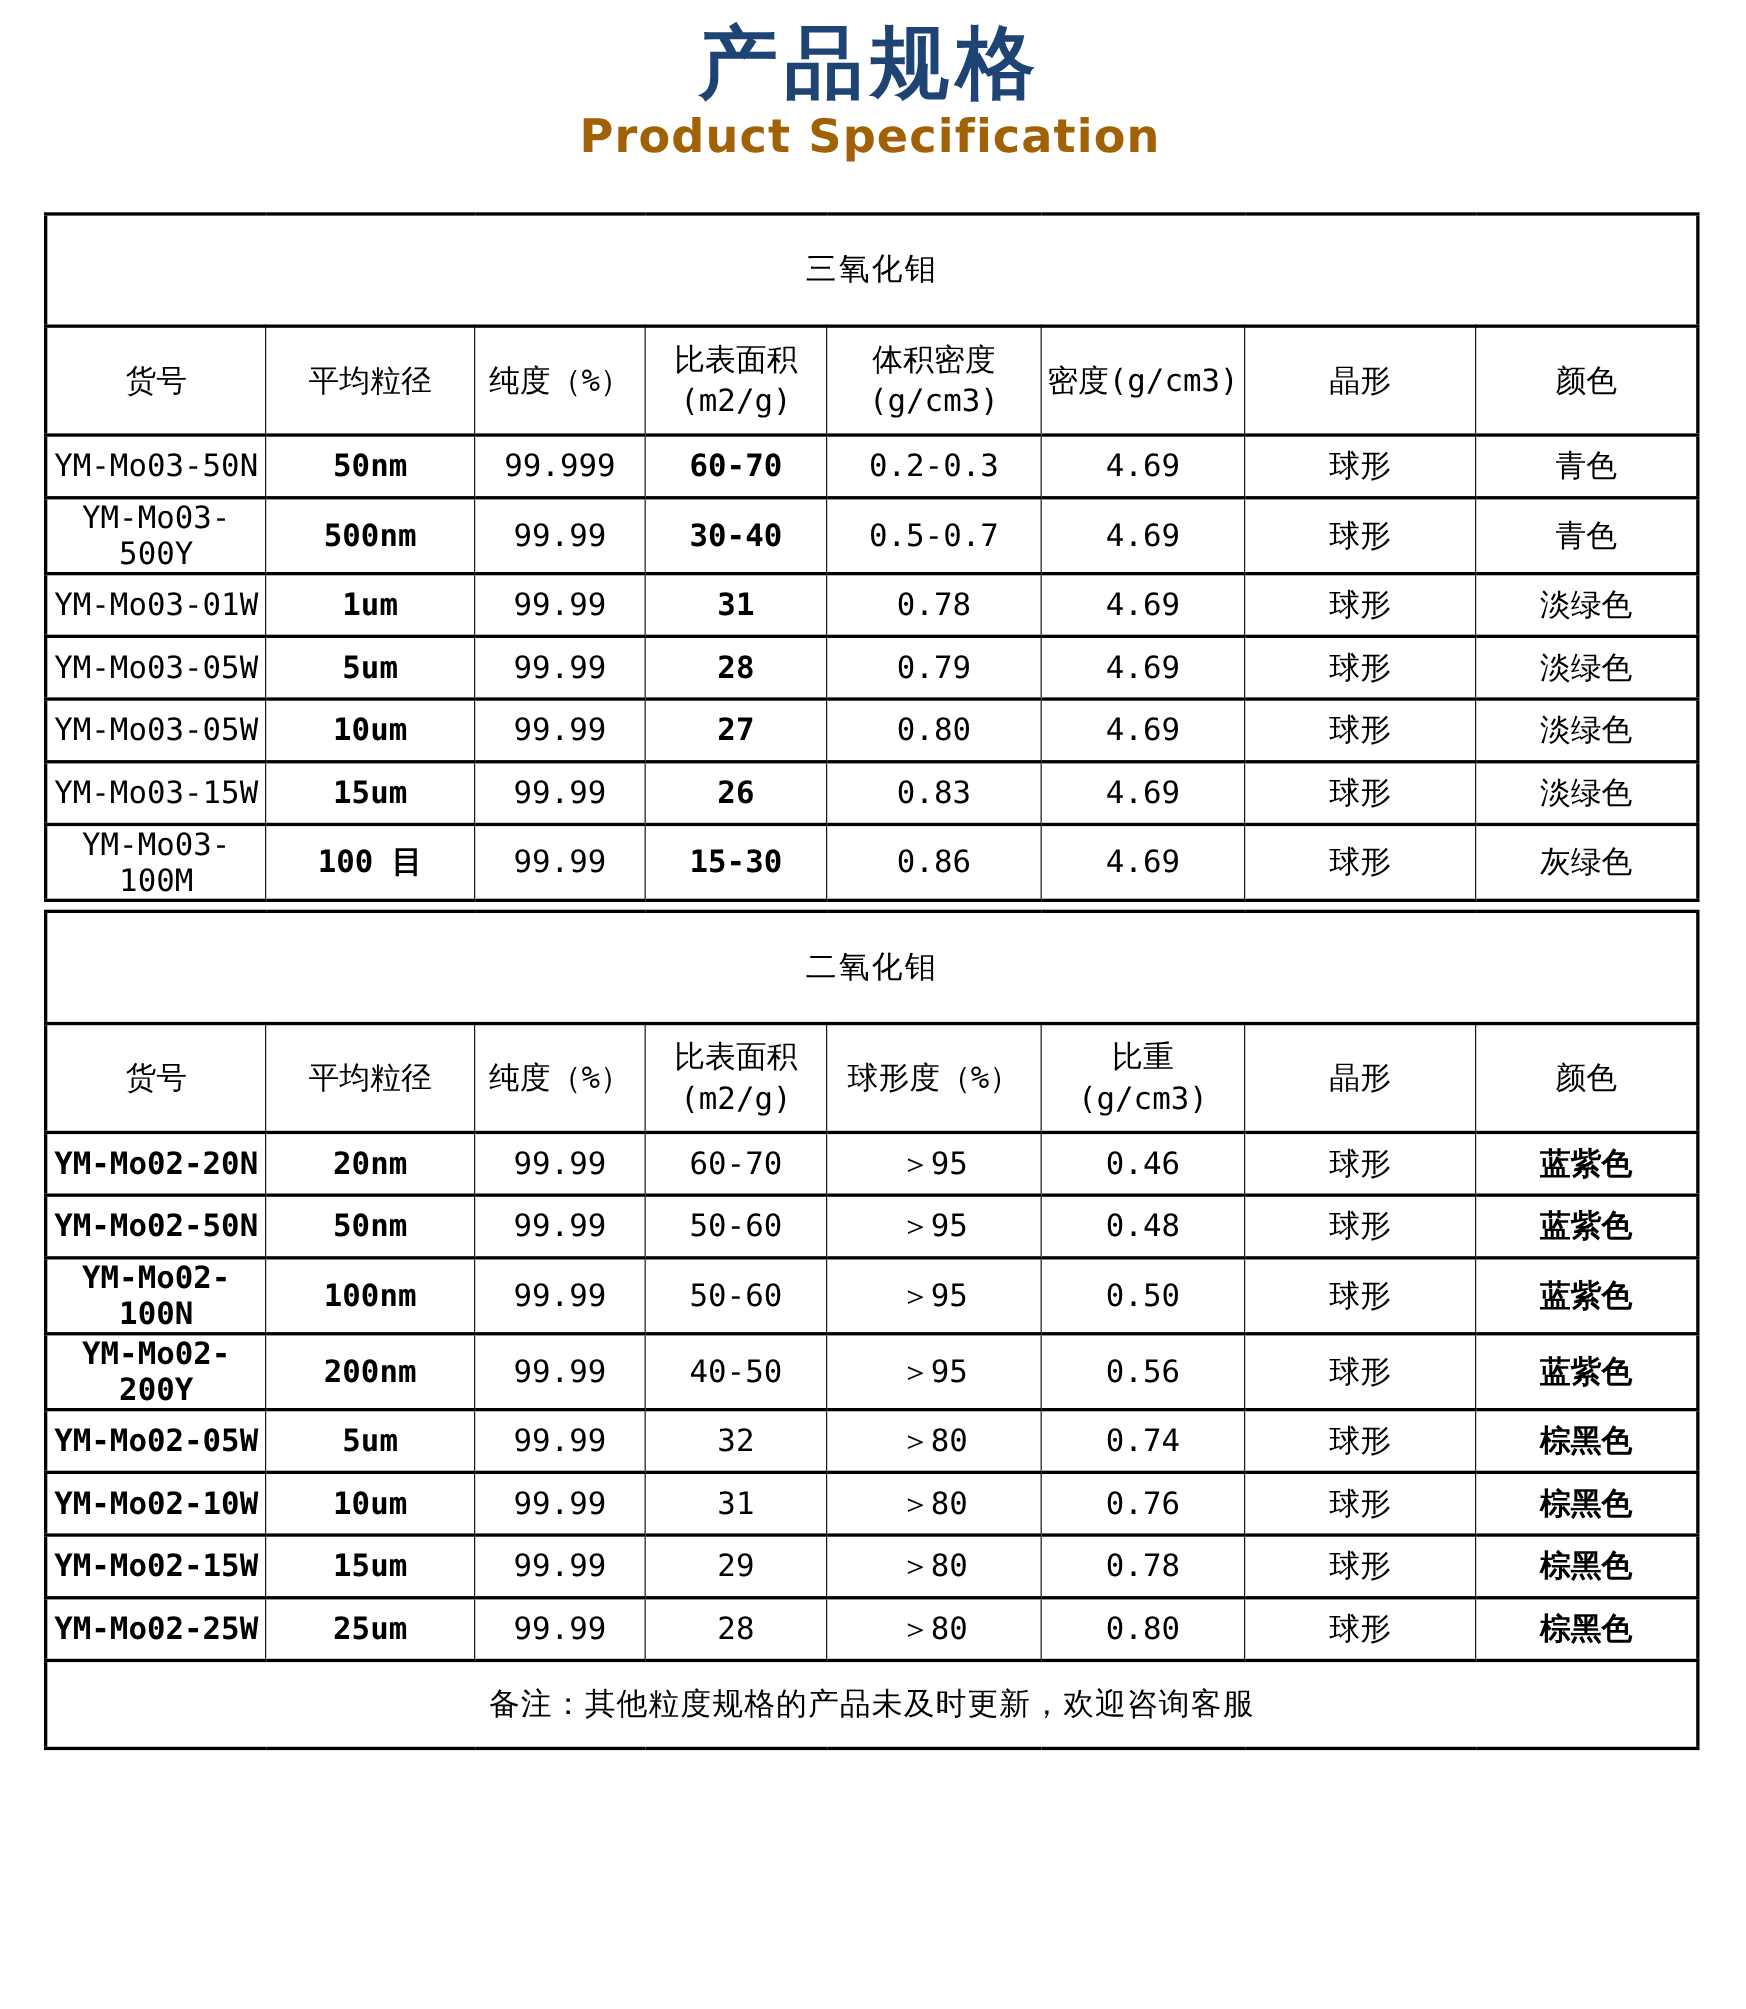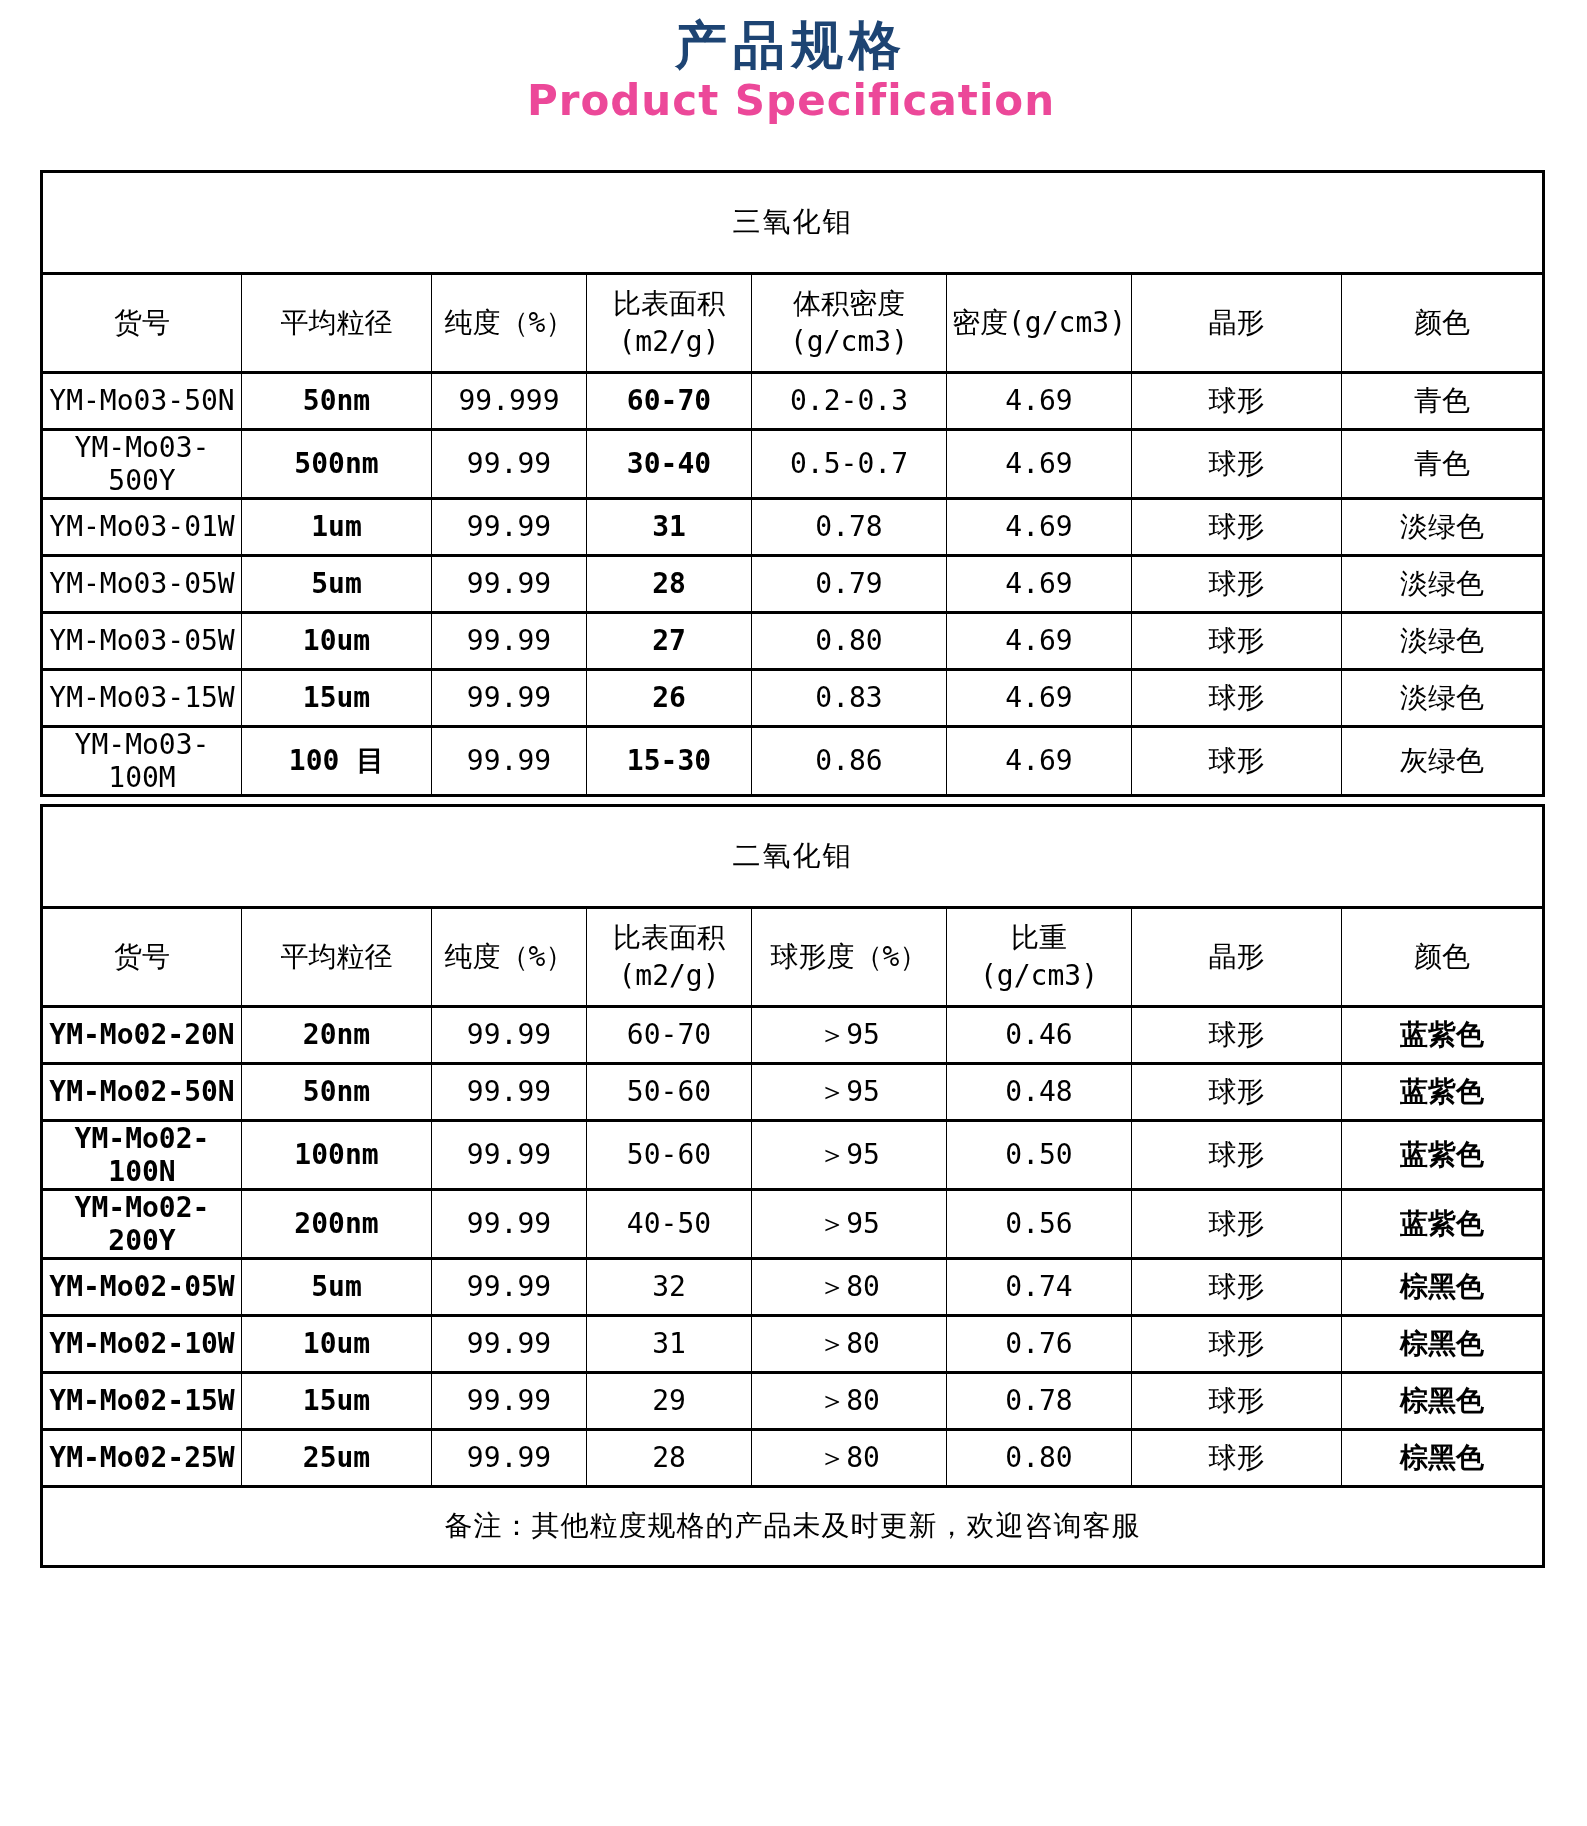--- a/index.html
+++ b/index.html
@@ -9,32 +9,32 @@
     color: #000000;
   }
   .page {
     width: 1587px;
     min-height: 1826px;
     background: #ffffff;
     padding: 12px 45px 30px 40px;
   }
   .page-title {
     text-align: center;
-    font-size: 52px;
+    font-size: 72px;
     font-weight: bold;
     letter-spacing: 6px;
     color: #1d4473;
     margin-top: 4px;
     line-height: 1.15;
   }
   .page-subtitle {
     text-align: center;
     font-size: 42px;
     font-weight: bold;
-    color: #ec4899;
+    color: #a16207;
     letter-spacing: 1px;
     line-height: 1.1;
     margin-top: 2px;
   }
   .spec-table {
     width: 1502px;
     border-collapse: collapse;
     table-layout: fixed;
     margin-top: 46px;
     font-family: "DejaVu Sans Mono", "Liberation Mono", "DejaVu Sans", sans-serif;

